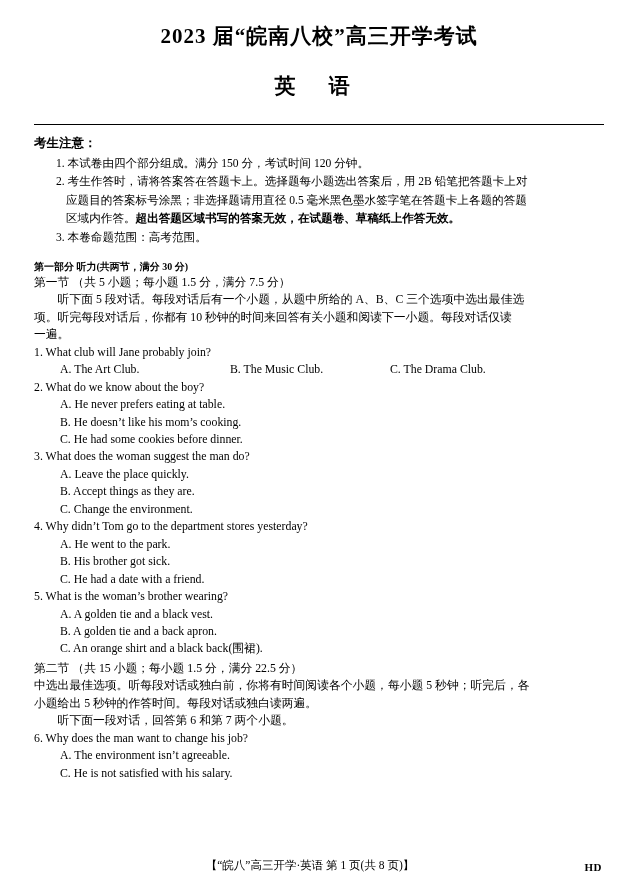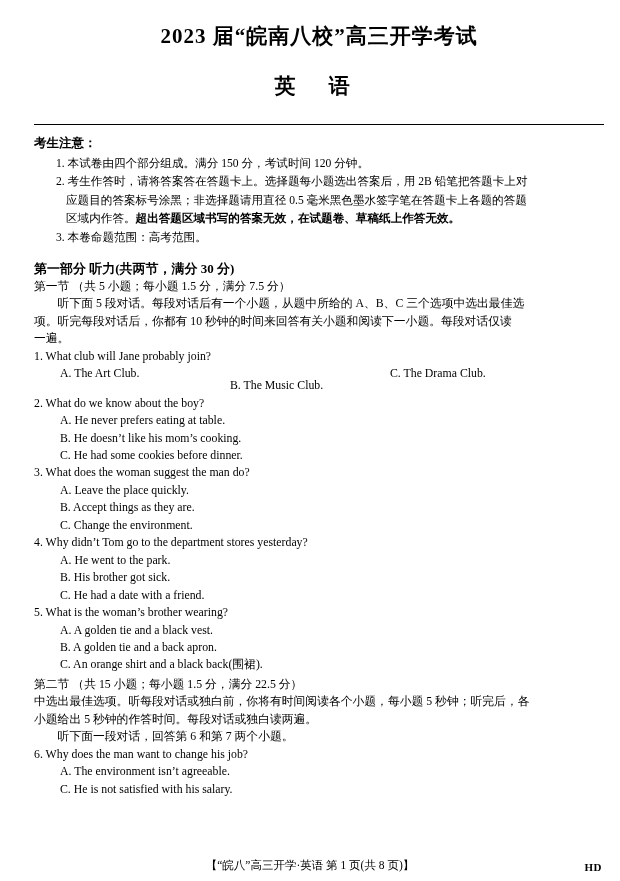--- a/index.html
+++ b/index.html
@@ -56,21 +56,21 @@
     padding-left: 22px;
   }
   .notice-item .cont {
     display: block;
     padding-left: 10px;
   }
   .bold {
     font-weight: bold;
   }
   .section-head {
-    font-size: 13px;
+    font-size: 10px;
     font-weight: bold;
     margin-top: 14px;
   }
   .line {
     font-size: 11.8px;
     line-height: 1.48;
     margin: 0;
   }
   .indent2 {
     text-indent: 2em;
@@ -87,21 +87,21 @@
     padding-left: 26px;
   }
   .opt-row {
     font-size: 11.8px;
     line-height: 1.48;
     margin: 0;
     padding-left: 26px;
     display: flex;
   }
   .opt-row span.o1 { width: 170px; display: inline-block; }
-  .opt-row span.o2 { width: 160px; display: inline-block; margin-top: 12px; }
+  .opt-row span.o2 { width: 160px; display: inline-block; }
   .footer {
     position: absolute;
     left: 0;
     bottom: 8px;
     width: 620px;
     text-align: center;
     font-size: 11.5px;
     font-weight: normal;
   }
   .footer-hd {

